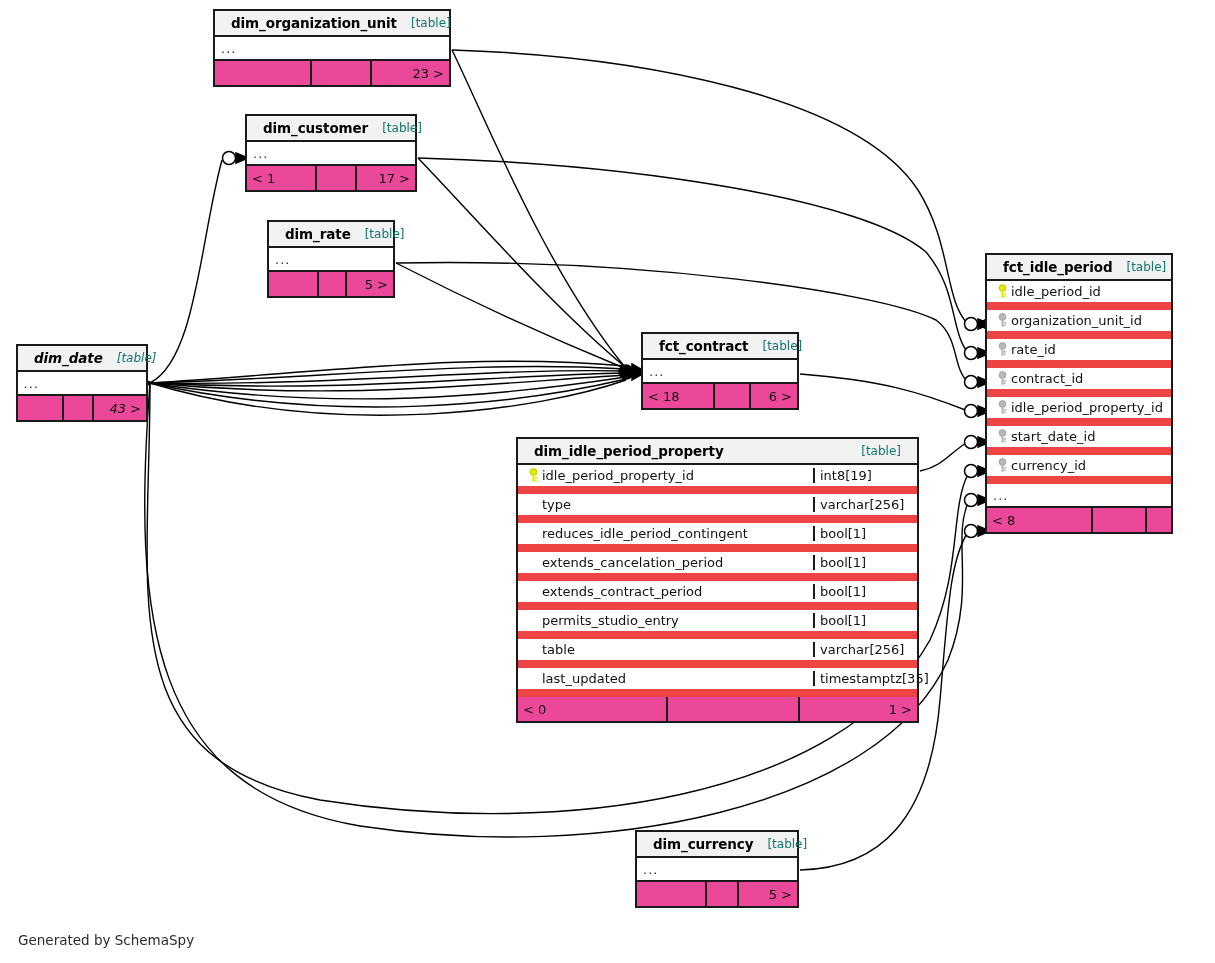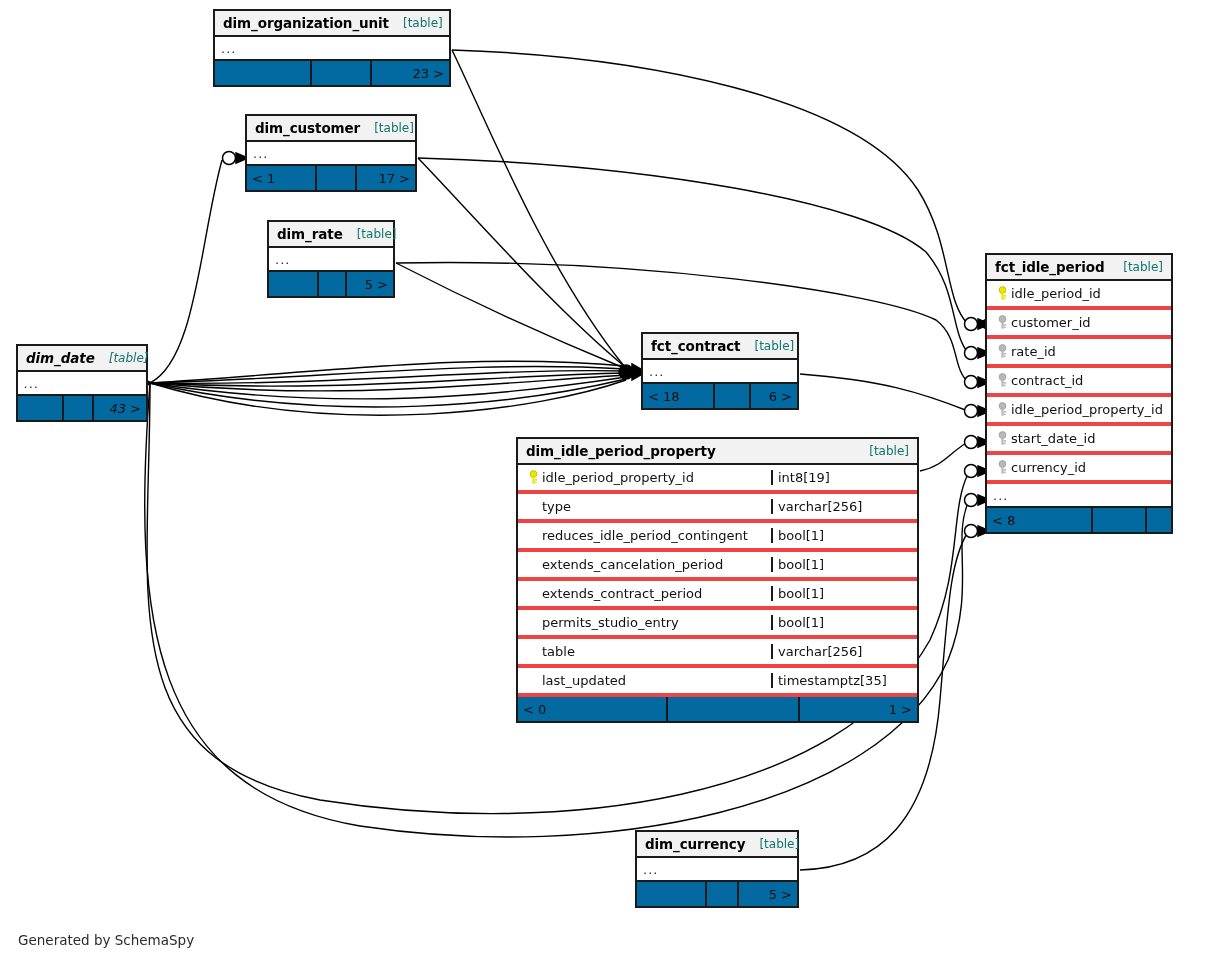--- a/index.html
+++ b/index.html
@@ -35,61 +35,61 @@
     background: #ffffff;
     z-index: 5;
   }
   .tbl-header {
     display: flex;
     align-items: center;
     justify-content: space-between;
     box-sizing: border-box;
     background: #f2f2f2;
     border-bottom: 2px solid #1a1a1a;
-    padding: 0 8px;
+    padding: 0 16px;
     height: 26px;
     white-space: nowrap;
   }
   .tbl-name {
     font-weight: bold;
     font-size: 13.5px;
     color: #000000;
     letter-spacing: -0.1px;
   }
   .tbl-tag {
     font-size: 12px;
     color: #0f766e;
     padding-left: 14px;
   }
   .tbl-col {
     display: flex;
     align-items: center;
     box-sizing: border-box;
     height: 29px;
-    border-bottom: 4px solid #ef4444;
+    border-bottom: 8px solid #ef4444;
     background: #ffffff;
     font-size: 13px;
     color: #111111;
     white-space: nowrap;
   }
   .tbl-col:last-of-type { }
   .col-name {
     flex: 1 1 auto;
     display: flex;
     align-items: center;
     padding-left: 6px;
     overflow: hidden;
   }
   .col-type {
     flex: 0 0 auto;
     box-sizing: border-box;
     border-left: 2px solid #1a1a1a;
     padding-left: 5px;
     padding-right: 4px;
-    width: 146px;
+    width: 104px;
     font-size: 13px;
   }
   .keyslot {
     width: 18px;
     flex: 0 0 18px;
     display: inline-flex;
     justify-content: center;
     align-items: center;
   }
   .ellipsis-row {
@@ -101,21 +101,21 @@
     color: #333333;
     padding-left: 6px;
     display: flex;
     align-items: center;
     letter-spacing: 1px;
   }
   .tbl-footer {
     display: flex;
     box-sizing: border-box;
     height: 24px;
-    background: #0369a1;
+    background: #ec4899;
     font-size: 13px;
     color: #111111;
   }
   .foot-cell {
     box-sizing: border-box;
     display: flex;
     align-items: center;
     height: 100%;
     padding: 0 5px;
   }
@@ -310,34 +310,34 @@
               <circle cx="5.5" cy="4" r="3.4" fill="#e8e800" stroke="#b9b900" stroke-width="0.8"></circle>
               <rect x="4.4" y="6.5" width="2.2" height="7.2" fill="#e8e800"></rect>
               <rect x="6.6" y="9" width="2.6" height="1.6" fill="#e8e800"></rect>
               <rect x="6.6" y="11.6" width="2.2" height="1.5" fill="#e8e800"></rect>
             </svg>
         </span>
         <span>idle_period_id</span>
       </span>
     </div>
 
-
     <div class="tbl-col">
       <span class="col-name">
         <span class="keyslot">
           <svg width="11" height="15" viewBox="0 0 11 15">
               <circle cx="5.5" cy="4" r="3.4" fill="#b8b8b8" stroke="#9a9a9a" stroke-width="0.8"></circle>
               <rect x="4.4" y="6.5" width="2.2" height="7.2" fill="#b8b8b8"></rect>
               <rect x="6.6" y="9" width="2.6" height="1.6" fill="#b8b8b8"></rect>
               <rect x="6.6" y="11.6" width="2.2" height="1.5" fill="#b8b8b8"></rect>
             </svg>
         </span>
-        <span>customer_id</span>
-      </span>
-    </div>
+        <span>organization_unit_id</span>
+      </span>
+    </div>
+
 
     <div class="tbl-col">
       <span class="col-name">
         <span class="keyslot">
           <svg width="11" height="15" viewBox="0 0 11 15">
               <circle cx="5.5" cy="4" r="3.4" fill="#b8b8b8" stroke="#9a9a9a" stroke-width="0.8"></circle>
               <rect x="4.4" y="6.5" width="2.2" height="7.2" fill="#b8b8b8"></rect>
               <rect x="6.6" y="9" width="2.6" height="1.6" fill="#b8b8b8"></rect>
               <rect x="6.6" y="11.6" width="2.2" height="1.5" fill="#b8b8b8"></rect>
             </svg>

